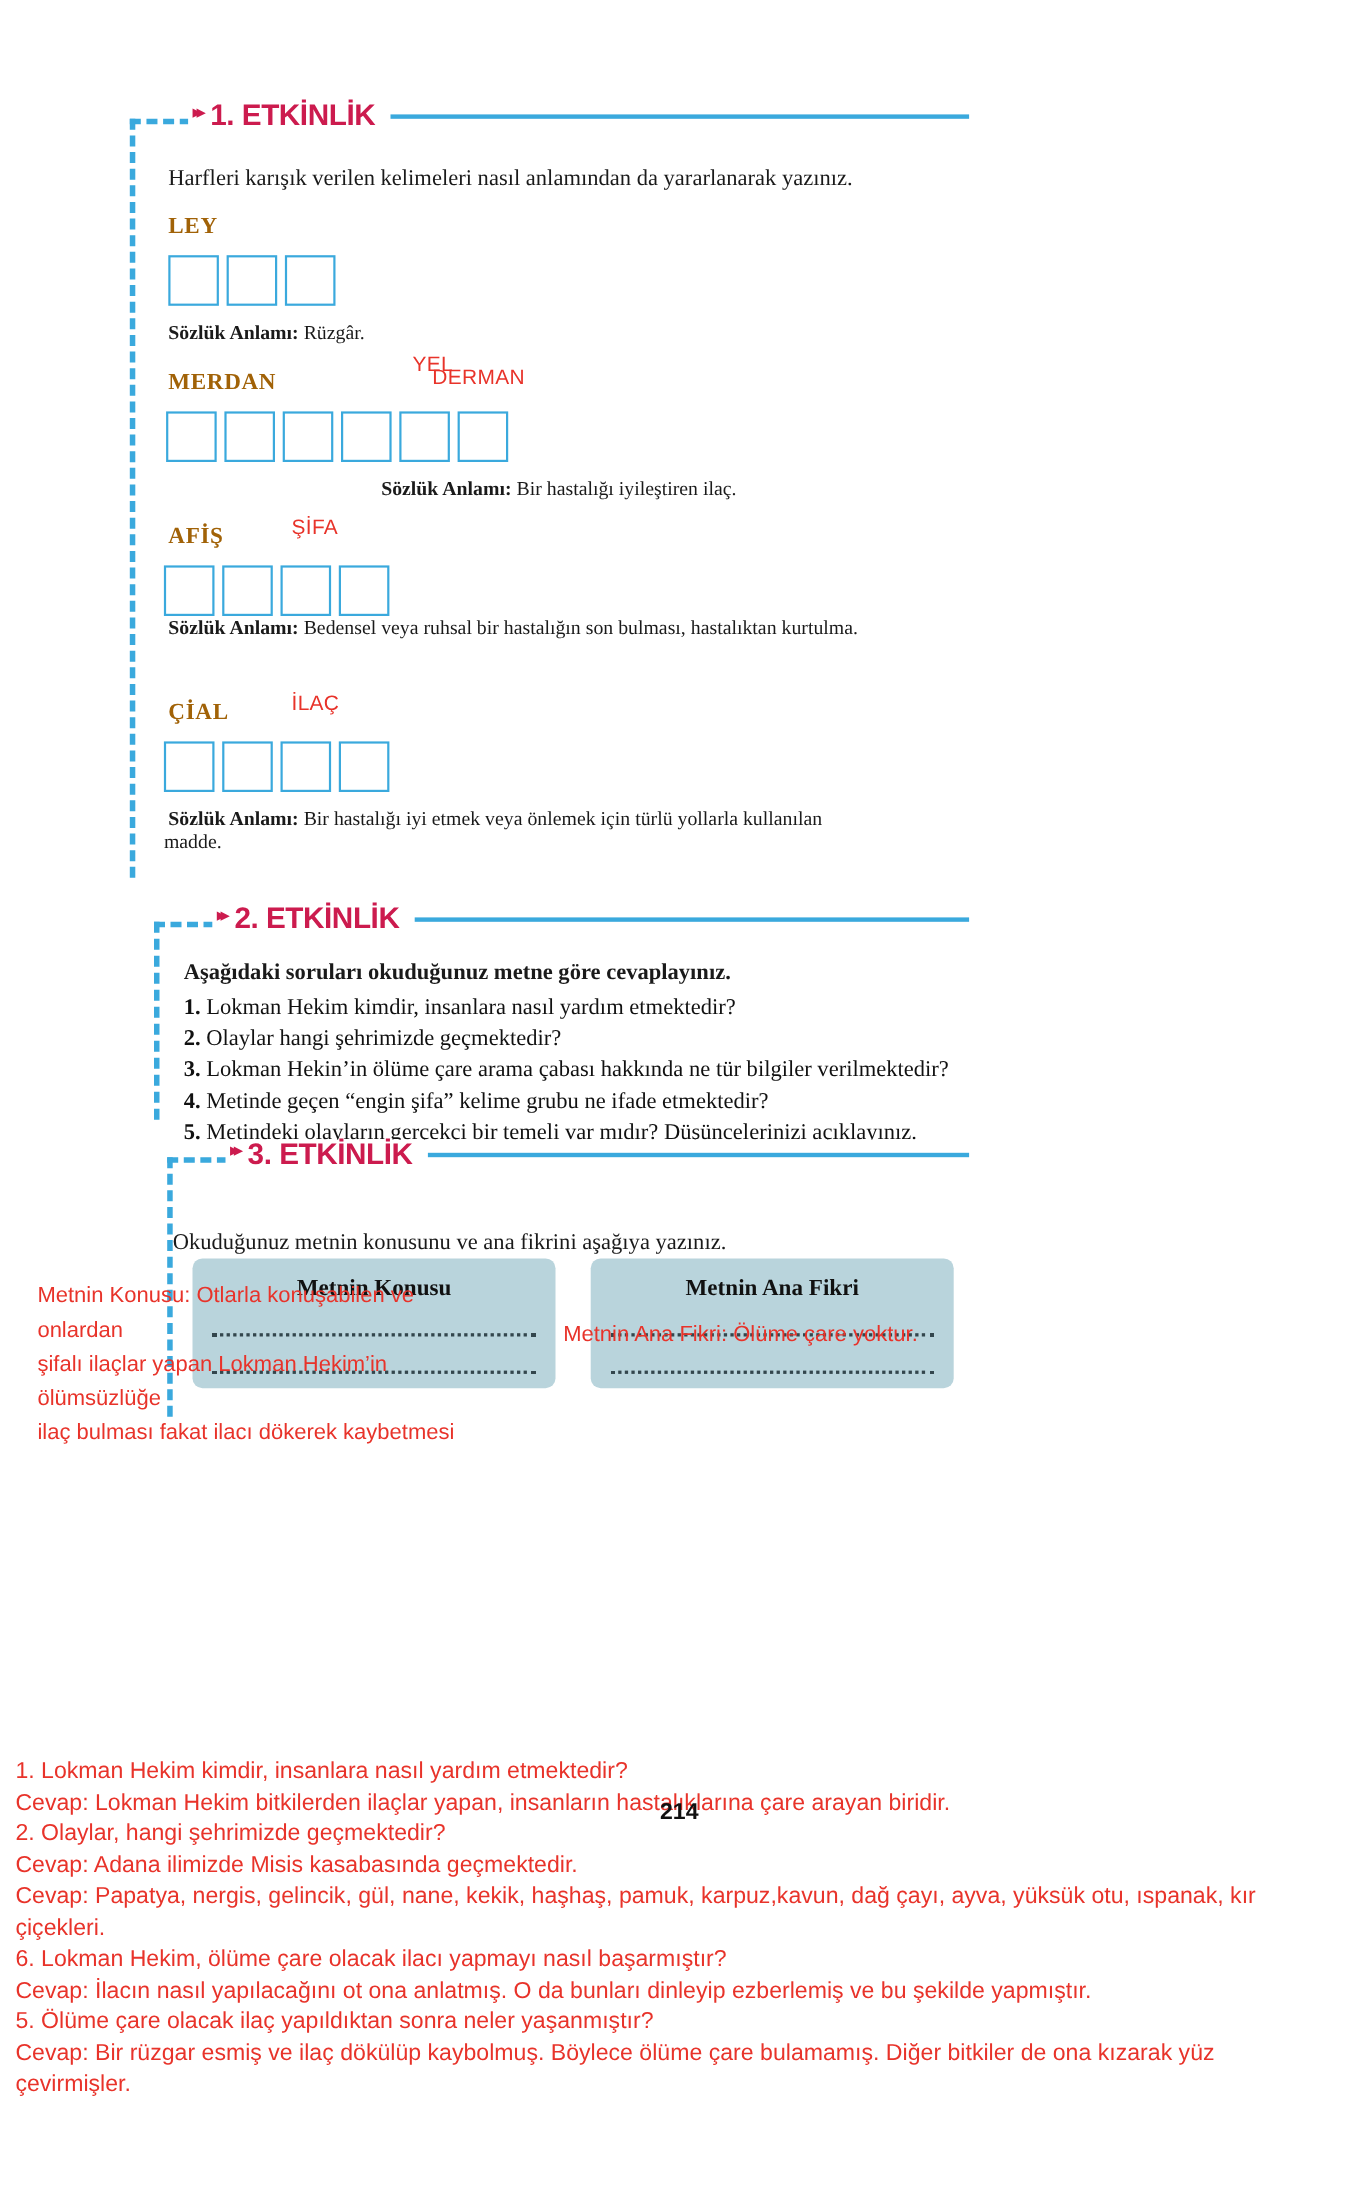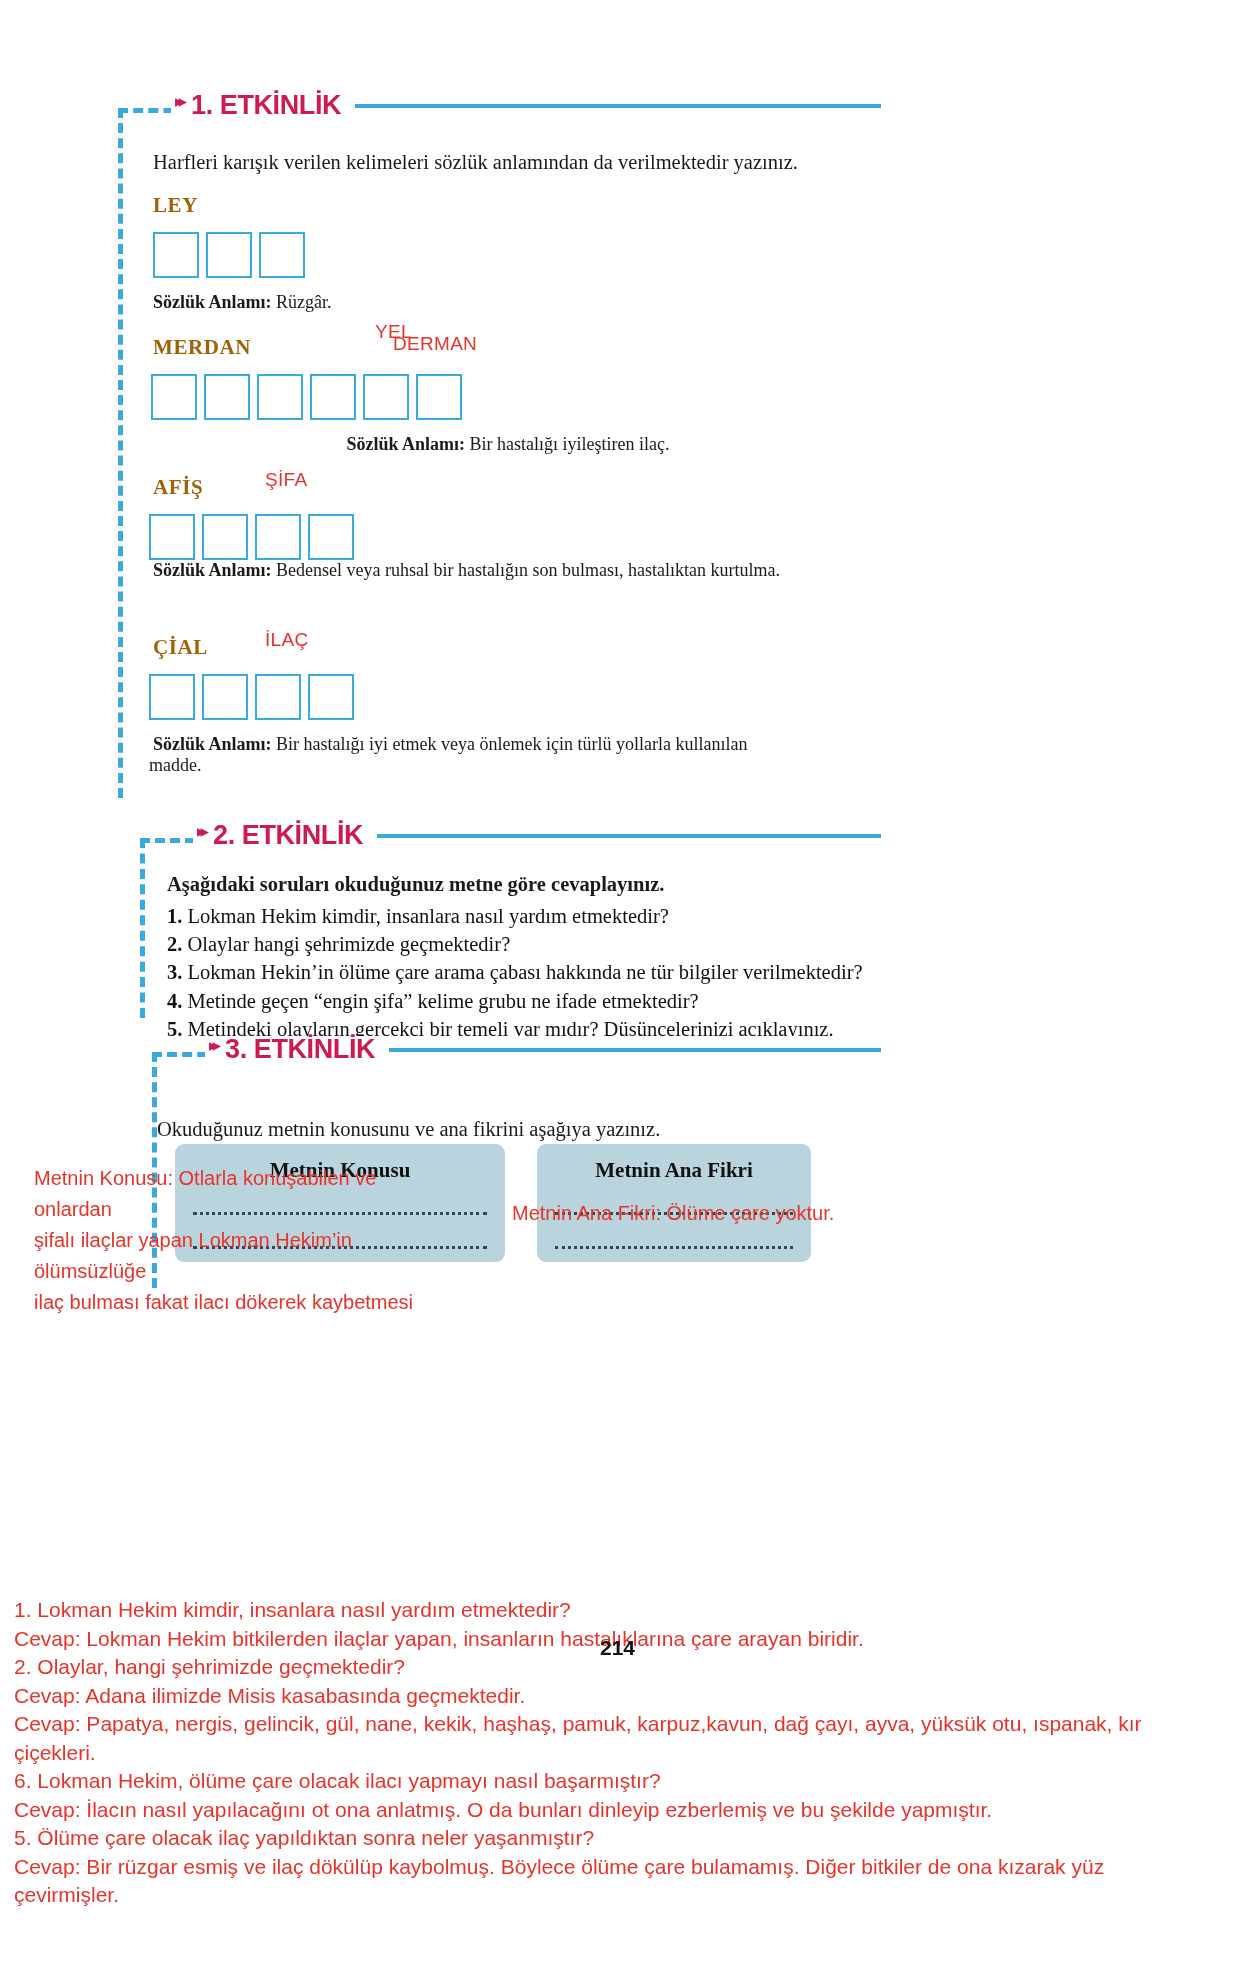--- a/index.html
+++ b/index.html
@@ -156,21 +156,21 @@
 <div class="page">
 
   <div class="activity" style="left:118px; top:108px; width:752px; height:690px;">
     <div class="activity-head">
       <span class="arrows">▸▸</span>
       <span class="act-title">1.</span>
       <span class="act-title" style="margin-left:7px;">ETKİNLİK</span>
       <span class="head-rule" style="width:526px;"></span>
     </div>
 
-    <div class="body-text" style="position:absolute; left:30px; top:36px; width:700px;">Harfleri karışık verilen kelimeleri sözlük anlamından da verilmektedir yazınız.</div>
+    <div class="body-text" style="position:absolute; left:30px; top:36px; width:700px;">Harfleri karışık verilen kelimeleri nasıl anlamından da yararlanarak yazınız.</div>
 
     <div style="position:absolute; left:30px; top:80px; width:710px;">
       <span class="word-label">LEY</span>
       <div class="boxrow" style="margin-top:14px;">
         <div class="letterbox"></div>
         <div class="letterbox"></div>
         <div class="letterbox"></div>
       </div>
       <div class="answer-red" style="position:absolute; left:222px; top:128px;">YEL</div>
       <div class="meaning" style="margin-top:14px;">
@@ -270,21 +270,21 @@
     </div>
     <div class="body-text" style="position:absolute; left:0px; top:30px; width:700px;margin-top:29px;">Okuduğunuz metnin konusunu ve ana fikrini aşağıya yazınız.</div>
   </div>
 
   <div class="cards" style="left:146px; top:1144px;padding-left:29px;">
     <div class="card" style="width:330px; height:118px;">
       <div class="card-title">Metnin Konusu</div>
       <div class="dotline"></div>
       <div class="dotline"></div>
     </div>
-    <div class="card" style="width:274px; height:118px;">
+    <div class="card" style="width:330px; height:118px;">
       <div class="card-title">Metnin Ana Fikri</div>
       <div class="dotline"></div>
       <div class="dotline"></div>
     </div>
   </div>
 
   <div class="overlay" style="left:34px; top:1163px; width:420px;">
     <div>Metnin Konusu: Otlarla konuşabilen ve onlardan</div>
     <div>şifalı ilaçlar yapan Lokman Hekim’in ölümsüzlüğe</div>
     <div>ilaç bulması fakat ilacı dökerek kaybetmesi</div>

